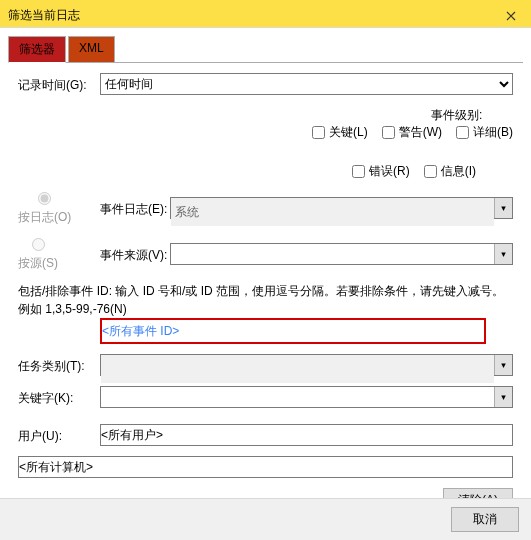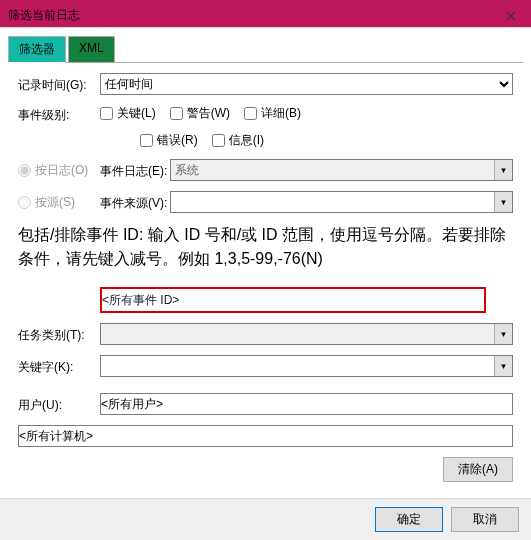--- a/index.html
+++ b/index.html
@@ -10,21 +10,21 @@
       width: 531px;
       height: 540px;
       overflow: hidden;
     }
     .titlebar {
       display: flex;
       justify-content: space-between;
       align-items: center;
       height: 28px;
       padding: 4px 0 0 8px;
-      background: #be185d;
+      background: #fde047;
       border-bottom: 1px solid #d9d9d9;
     }
     .close-btn {
       width: 40px; height: 28px;
       display: flex; align-items: center; justify-content: center;
       font-size: 14px; color: #333;
     }
     .tabs {
       margin: 8px 8px 0 8px;
       border-bottom: 1px solid #acacac;
@@ -33,25 +33,25 @@
     }
     .tab {
       padding: 4px 10px;
       border: 1px solid #acacac;
       border-bottom: none;
       background: #fff;
       position: relative;
       font-size: 12px;
     }
     .tab.active {
-      background: #14b8a6;
+      background: #b91c1c;
       border-bottom: 1px solid #fff;
       margin-bottom: -1px;
     }
-    .tab:not(.active) { background: #15803d; }
+    .tab:not(.active) { background: #c2410c; }
     .panel { padding: 10px 18px; }
     .row {
       display: flex;
       align-items: center;
       margin-bottom: 10px;
     }
     .label-col {
       width: 82px;
       flex-shrink: 0;
       padding-top: 2px;
@@ -83,24 +83,24 @@
     }
     .radio-item {
       display: inline-flex;
       align-items: center;
       gap: 4px;
       color: #888;
     }
     .radio-item input[type="radio"] {
       width: 13px; height: 13px;
     }
-    .radio-item.disabled { color: #999; }
+    .radio-item.disabled { color: #999; flex-direction: column; }
     .helptext {
-      margin: 8px 0 16px 0;
-      font-size: 16px;
+      margin: 8px 0 0 0;
+      font-size: 12px;
       line-height: 1.5;
     }
     .highlight-box {
       border: 2px solid #d40000;
       display: inline-block;
     }
     .highlight-box input {
       border: none;
       width: 382px;
       color: #666;
@@ -109,21 +109,21 @@
       position: relative;
       display: flex;
       border: 1px solid #7a7a7a;
       height: 22px;
       background: #fff;
     }
     .combo input {
       border: none;
       flex: 1;
       padding: 2px 4px;
-      height: 20px;
+      height: 28px;
       background: transparent;
     }
     .combo .arrow {
       width: 18px;
       background: #e1e1e1;
       border-left: 1px solid #acacac;
       display: flex; align-items: center; justify-content: center;
       font-size: 9px;
     }
     .combo.disabled {
@@ -177,38 +177,38 @@
 
   <div class="row">
     <div class="label-col">记录时间(G):</div>
     <div class="field-col">
       <select>
         <option>任何时间</option>
       </select>
     </div>
   </div>
 
-  <div class="row" style="align-items:flex-start;">
+  <div class="row" style="align-items:flex-end;flex-direction:column;">
     <div class="label-col">事件级别:</div>
     <div class="field-col">
       <div class="chk-group">
         <label class="chk-item">
             <input type="checkbox" style="">
             <span>关键(L)</span>
           </label>
         <label class="chk-item">
             <input type="checkbox" style="">
             <span>警告(W)</span>
           </label>
         <label class="chk-item">
             <input type="checkbox" style="">
             <span>详细(B)</span>
           </label>
       </div>
-      <div class="chk-group" style="margin-top:10px;padding-left:40px;">
+      <div class="chk-group" style="margin-top:22px;padding-left:40px;">
         <label class="chk-item">
             <input type="checkbox" style="">
             <span>错误(R)</span>
           </label>
         <label class="chk-item">
             <input type="checkbox" style="">
             <span>信息(I)</span>
           </label>
       </div>
     </div>
@@ -245,21 +245,21 @@
       </div>
     </div>
   </div>
 
   <div class="helptext">包括/排除事件 ID: 输入 ID 号和/或 ID 范围，使用逗号分隔。若要排除条件，请先键入减号。例如 1,3,5-99,-76(N)</div>
 
   <div class="row">
     <div class="label-col"></div>
     <div class="field-col">
       <span class="highlight-box">
-        <input type="text" style="color: #0f172a;" value="&lt;所有事件 ID&gt;">
+        <input type="text" style="color: #3b82f6;" value="&lt;所有事件 ID&gt;">
       </span>
     </div>
   </div>
 
   <div class="row">
     <div class="label-col">任务类别(T):</div>
     <div class="field-col">
       <div class="combo disabled">
         <input type="text" disabled="" style="">
         <div class="arrow">▾</div>
@@ -290,15 +290,14 @@
     </div>
   </div>
 
   <div class="clear-row">
     <button class="btn"><span>清除(A)</span></button>
   </div>
 
 </div>
 
 <div class="footer">
-  <button class="btn primary"><span>确定</span></button>
   <button class="btn"><span>取消</span></button>
 </div>
 
 </body></html>

